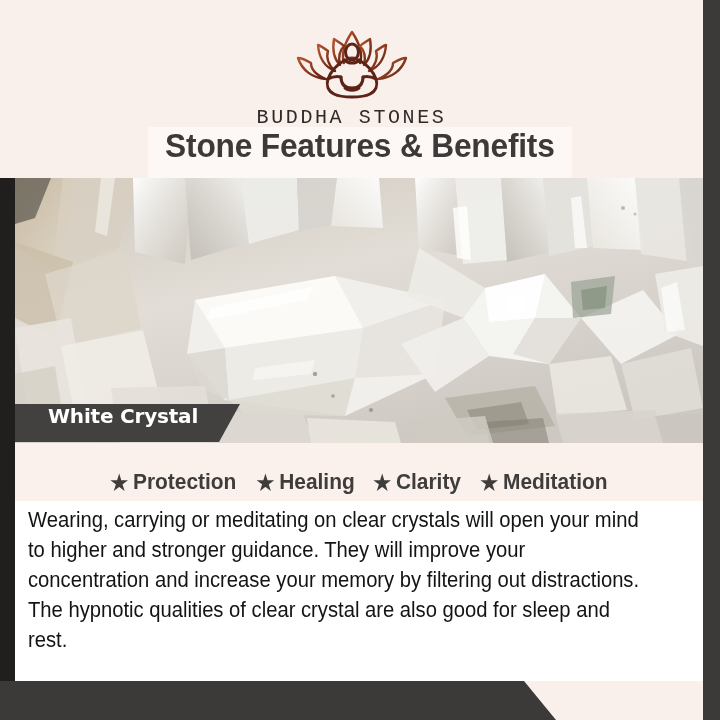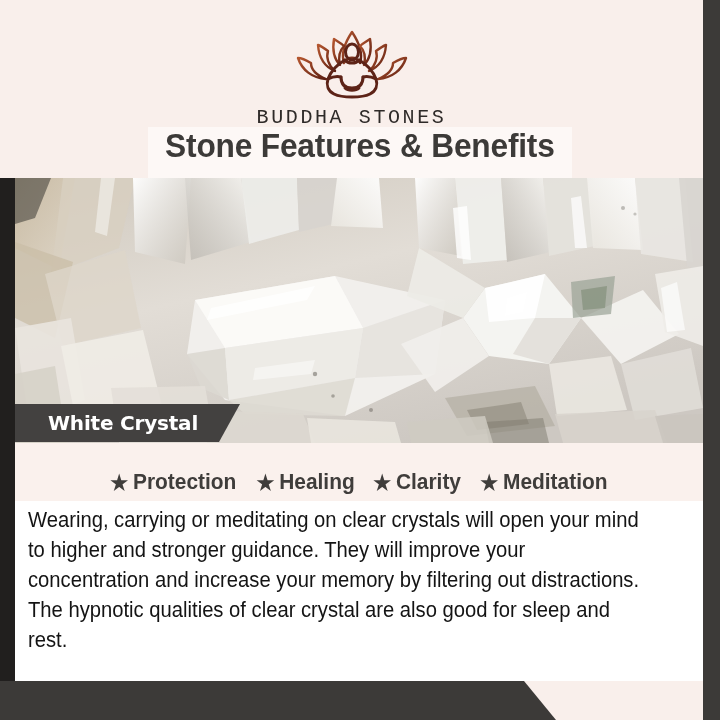--- a/index.html
+++ b/index.html
@@ -80,21 +80,21 @@
     position:absolute;left:15px;top:178px;width:688px;height:265px;
     overflow:hidden;background:#ddd9d3;
   }
   .photo svg{display:block;width:688px;height:265px;}
 
   .stone-tag{
     position:absolute;left:15px;top:404px;width:225px;height:38px;
     background:#434140;
     clip-path:polygon(0 0, 225px 0, 204px 38px, 0 38px);
     -webkit-clip-path:polygon(0 0, 225px 0, 204px 38px, 0 38px);
-    display:flex;align-items:center;
+    display:flex;align-items:flex-start;
   }
   .stone-tag-label{
     margin-left:33px;
     font-family:"DejaVu Sans",sans-serif;
     font-weight:bold;font-size:20px;color:#ffffff;
     letter-spacing:-0.2px;
   }
 
   
   .cream-strip{

